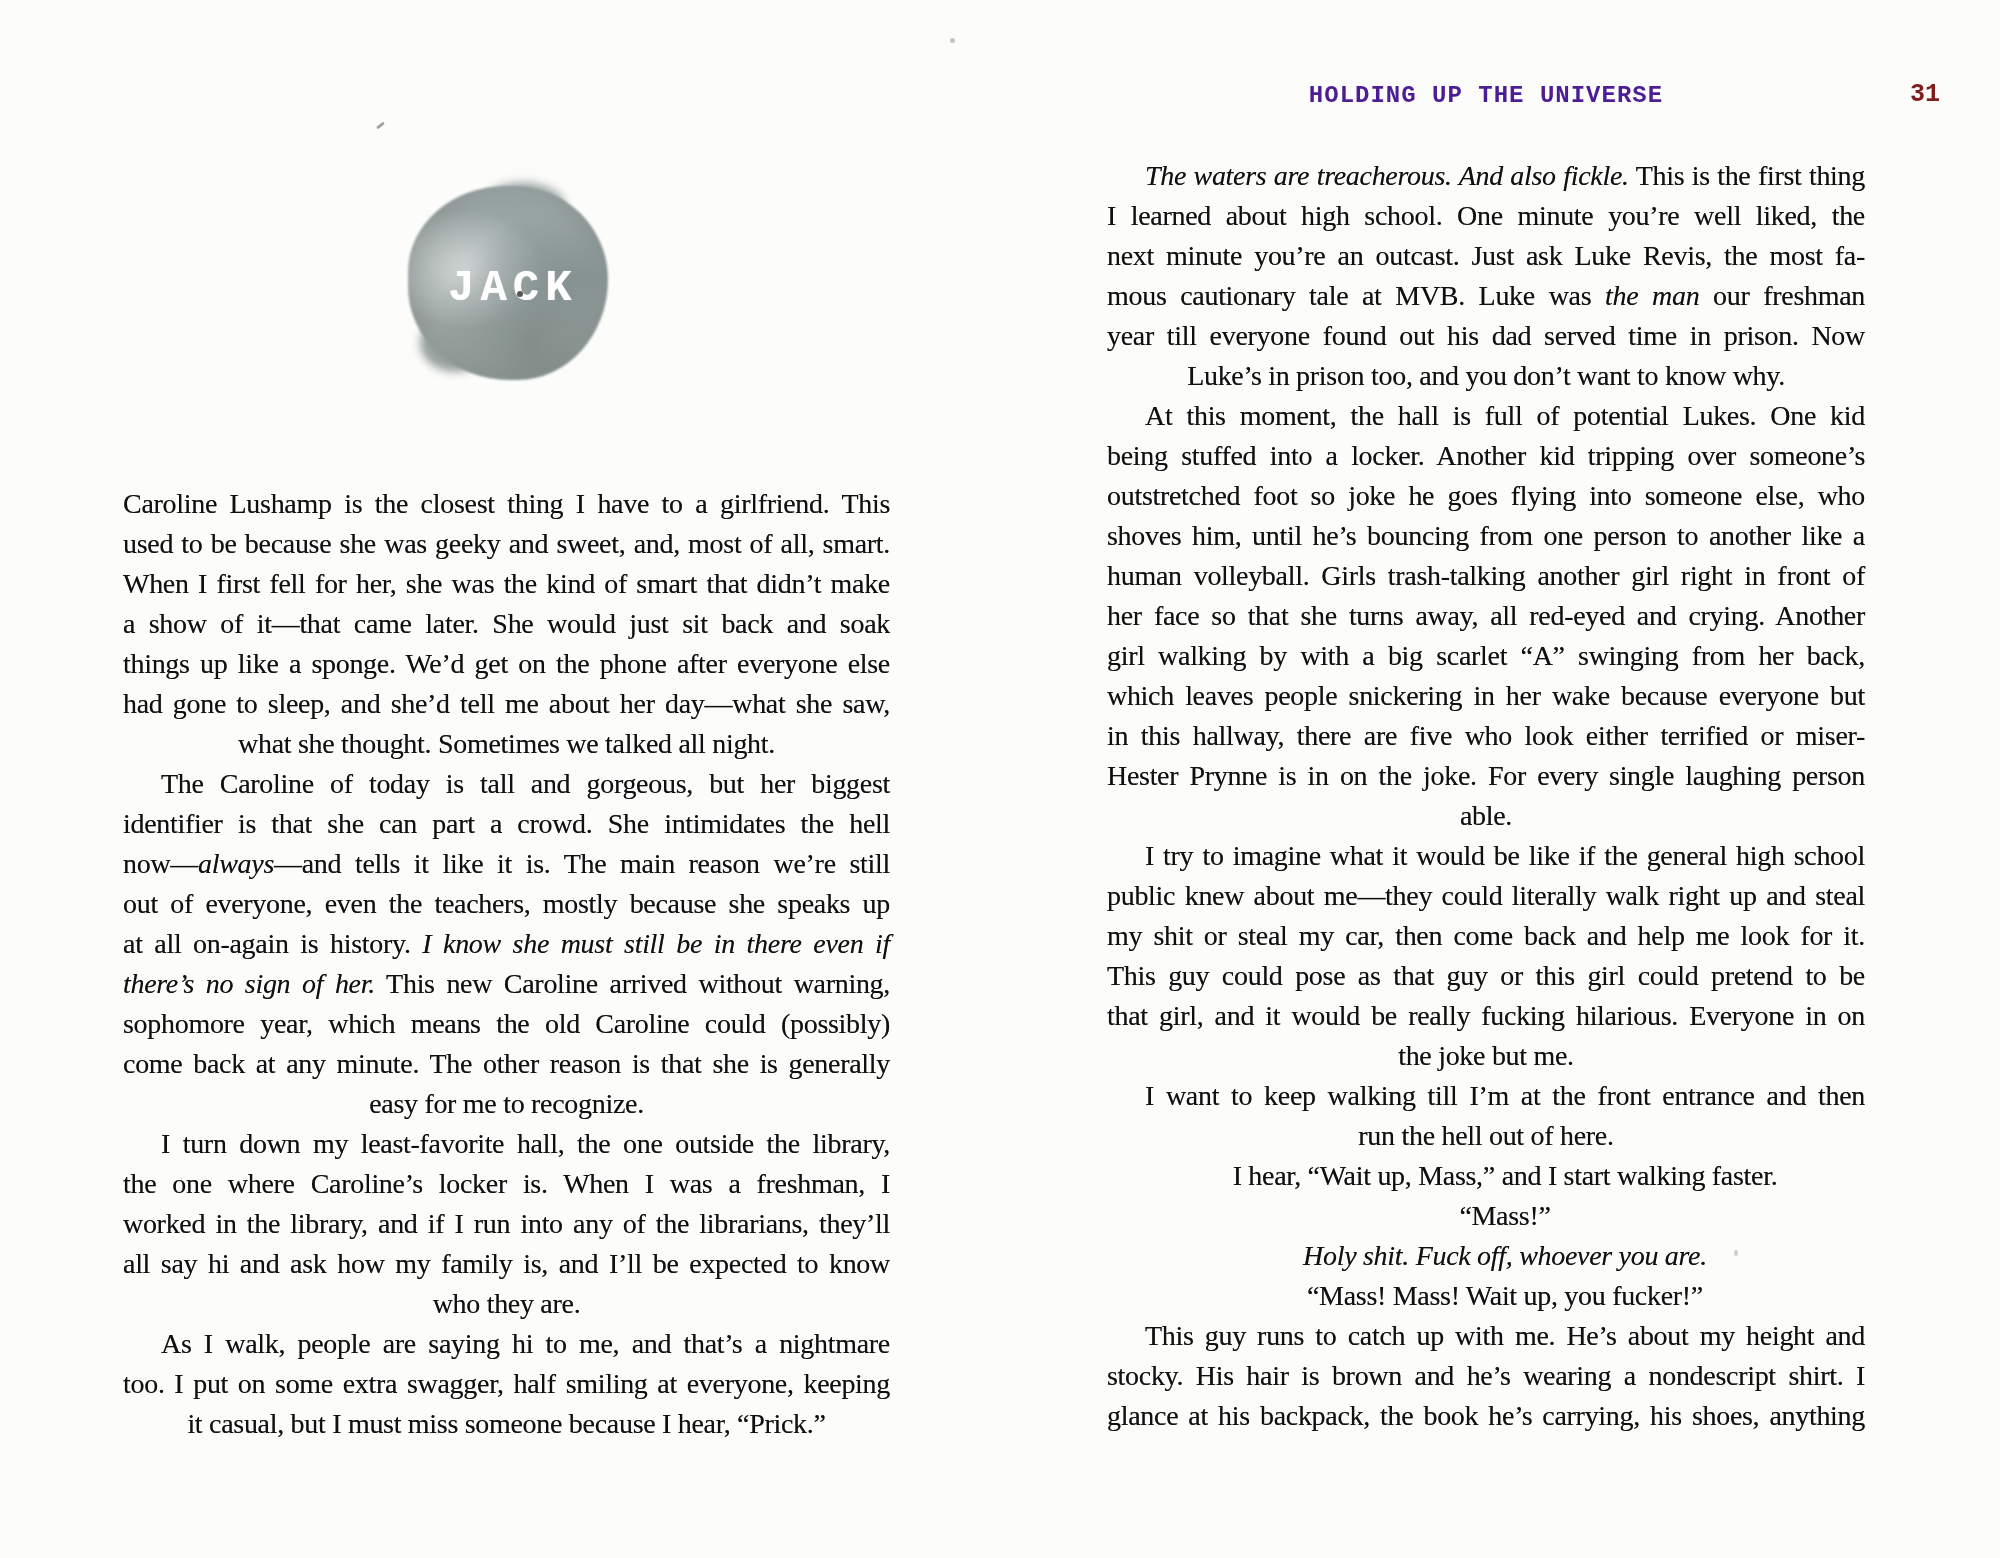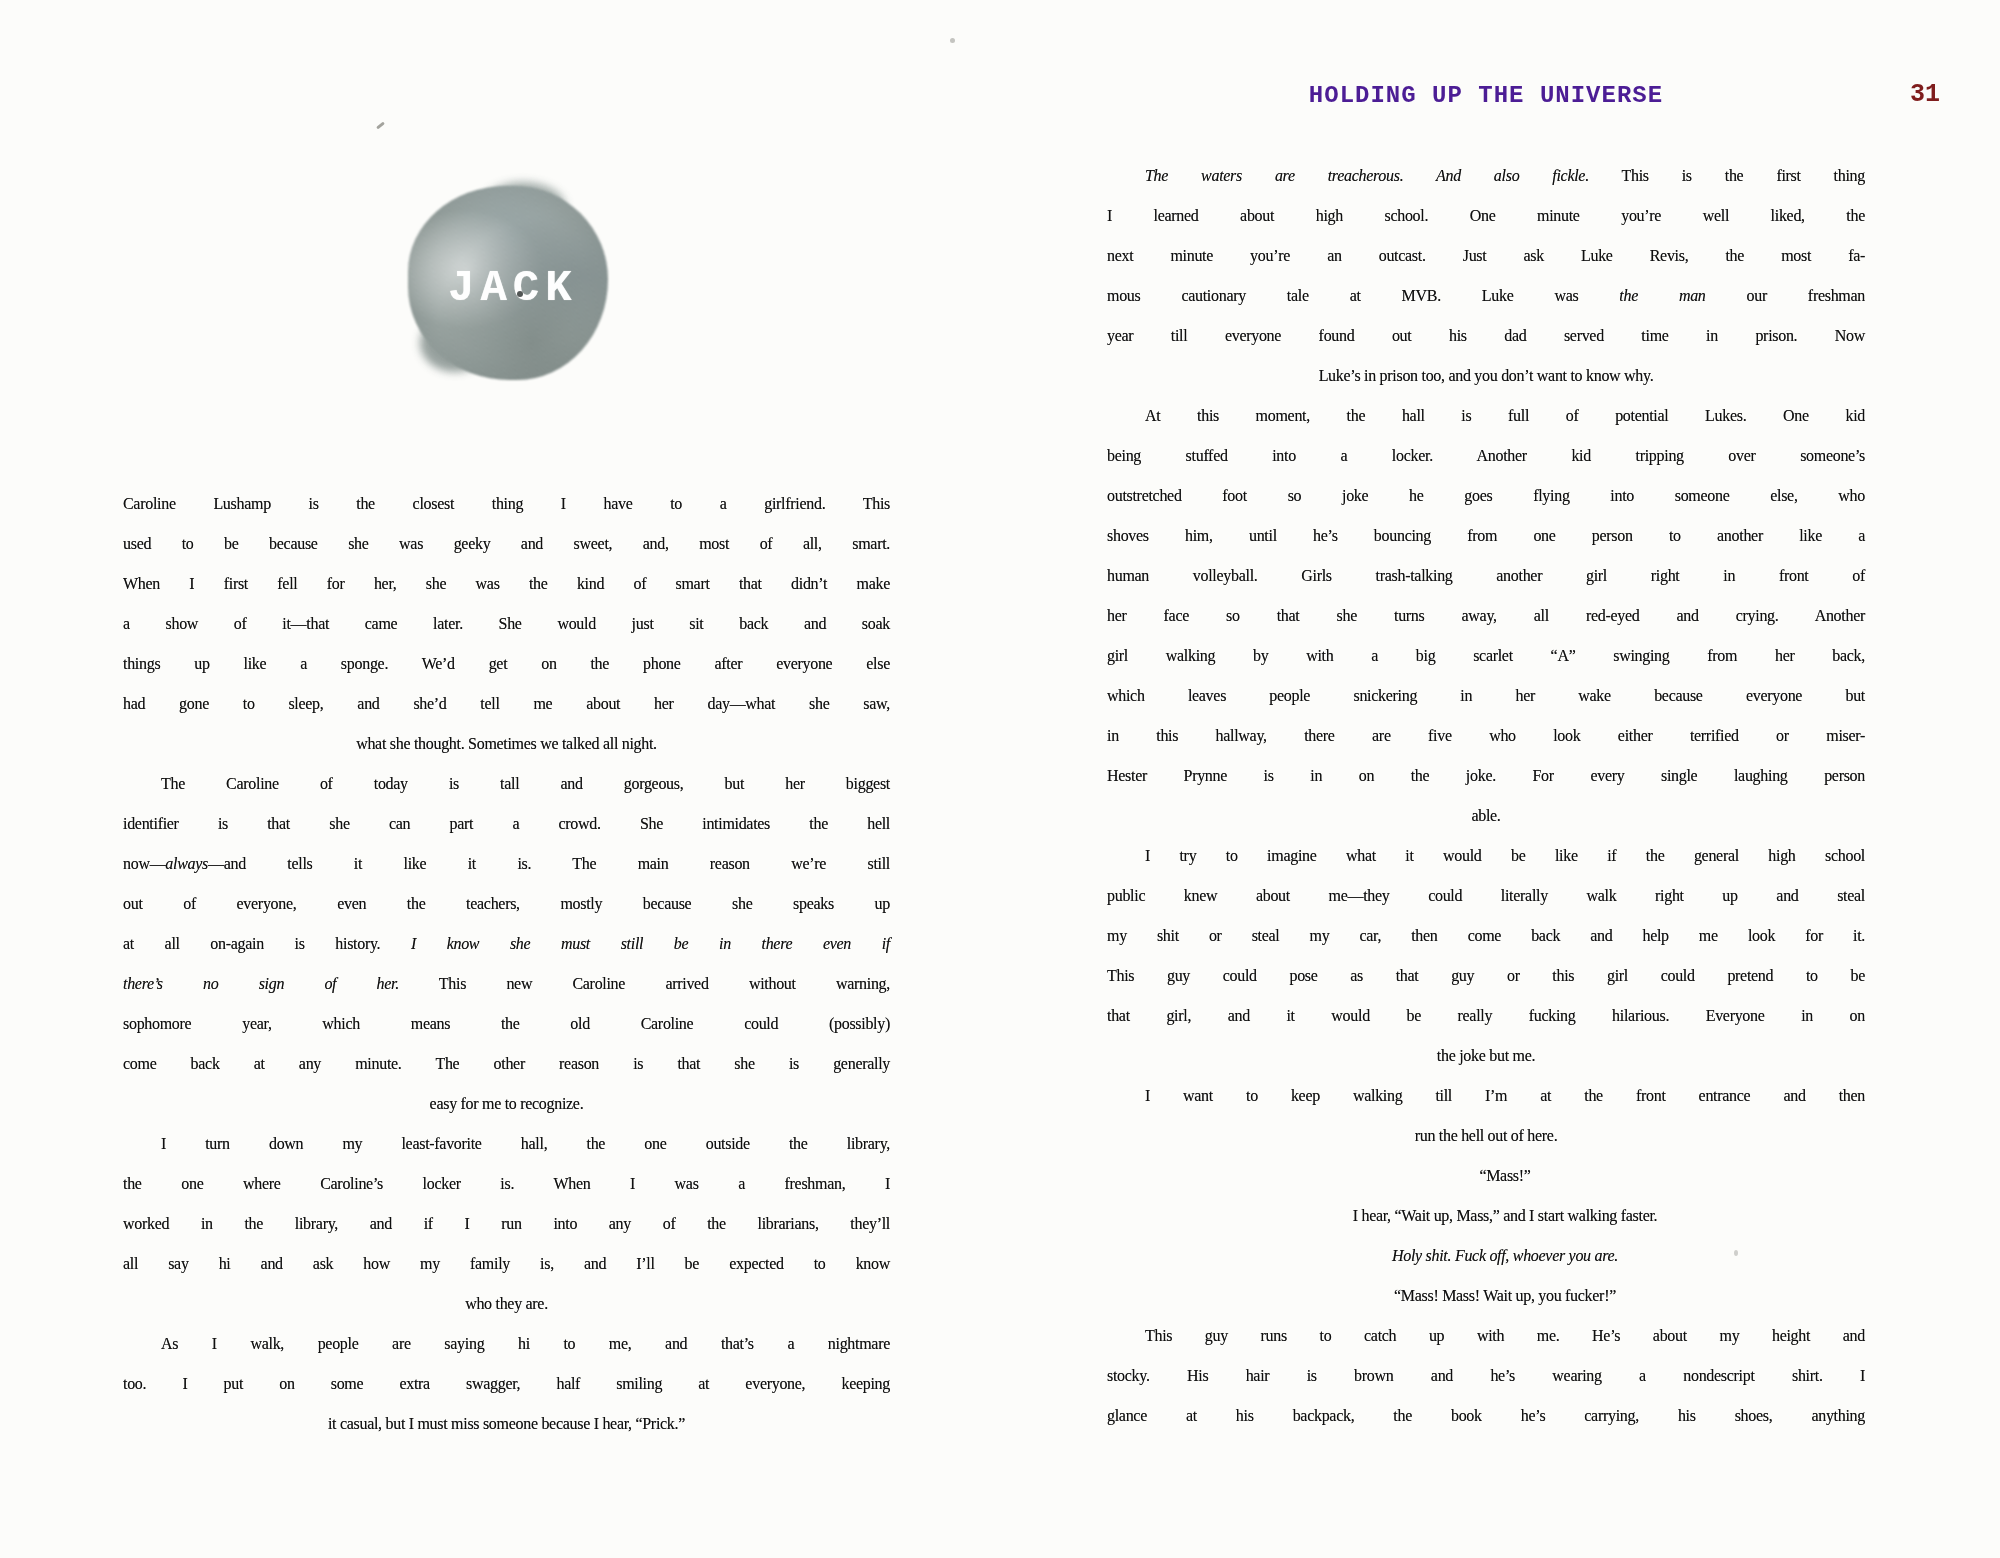--- a/index.html
+++ b/index.html
@@ -4,21 +4,21 @@
 <title>Book Scan</title>
 <style>
   html,body{margin:0;padding:0;background:#e8e8e6;}
   .sheet{
     position:relative;width:2000px;height:1558px;margin:0 auto;
     background:var(--paper,#fcfcfa);overflow:hidden;
     font-family:"Liberation Serif",serif;color:var(--ink,#101010);
   }
   
   .textcol{
-    position:absolute;font-size:16px;line-height:40px;letter-spacing:-0.3px;
+    position:absolute;font-size:28px;line-height:40px;letter-spacing:-0.3px;
     text-shadow:0 0 .4px rgba(0,0,0,.5);
   }
   #left-col{left:123px;top:484px;width:767px;}
   #right-col{left:1107px;top:156px;width:758px;}
   .ln{text-align:center;}
   .ln.just{text-align:justify;text-align-last:justify;}
   .ln.ind{text-indent:38px;}
   .it{font-style:italic;}
   
   .runhead{
@@ -124,22 +124,22 @@
         <div class="ln just"><span>Hester Prynne is in on the joke. For every single laughing person</span></div>
         <div class="ln"><span>able.</span></div>
         <div class="ln just ind"><span>I try to imagine what it would be like if the general high school</span></div>
         <div class="ln just"><span>public knew about me—they could literally walk right up and steal</span></div>
         <div class="ln just"><span>my shit or steal my car, then come back and help me look for it.</span></div>
         <div class="ln just"><span>This guy could pose as that guy or this girl could pretend to be</span></div>
         <div class="ln just"><span>that girl, and it would be really fucking hilarious. Everyone in on</span></div>
         <div class="ln"><span>the joke but me.</span></div>
         <div class="ln just ind"><span>I want to keep walking till I’m at the front entrance and then</span></div>
         <div class="ln"><span>run the hell out of here.</span></div>
+        <div class="ln ind"><span>I hear, “Wait up, Mass,” and I start walking faster.</span></div>
         <div class="ln ind"><span>“Mass!”</span></div>
-        <div class="ln ind"><span>I hear, “Wait up, Mass,” and I start walking faster.</span></div>
         <div class="ln ind"><span class="it">Holy shit. Fuck off, whoever you are.</span></div>
         <div class="ln ind"><span>“Mass! Mass! Wait up, you fucker!”</span></div>
         <div class="ln just ind"><span>This guy runs to catch up with me. He’s about my height and</span></div>
         <div class="ln just"><span>stocky. His hair is brown and he’s wearing a nondescript shirt. I</span></div>
         <div class="ln just"><span>glance at his backpack, the book he’s carrying, his shoes, anything</span></div>
       </div>
   </div>
 
   <div class="speck speck-slash"></div>
   <div class="speck speck-dot1"></div>

